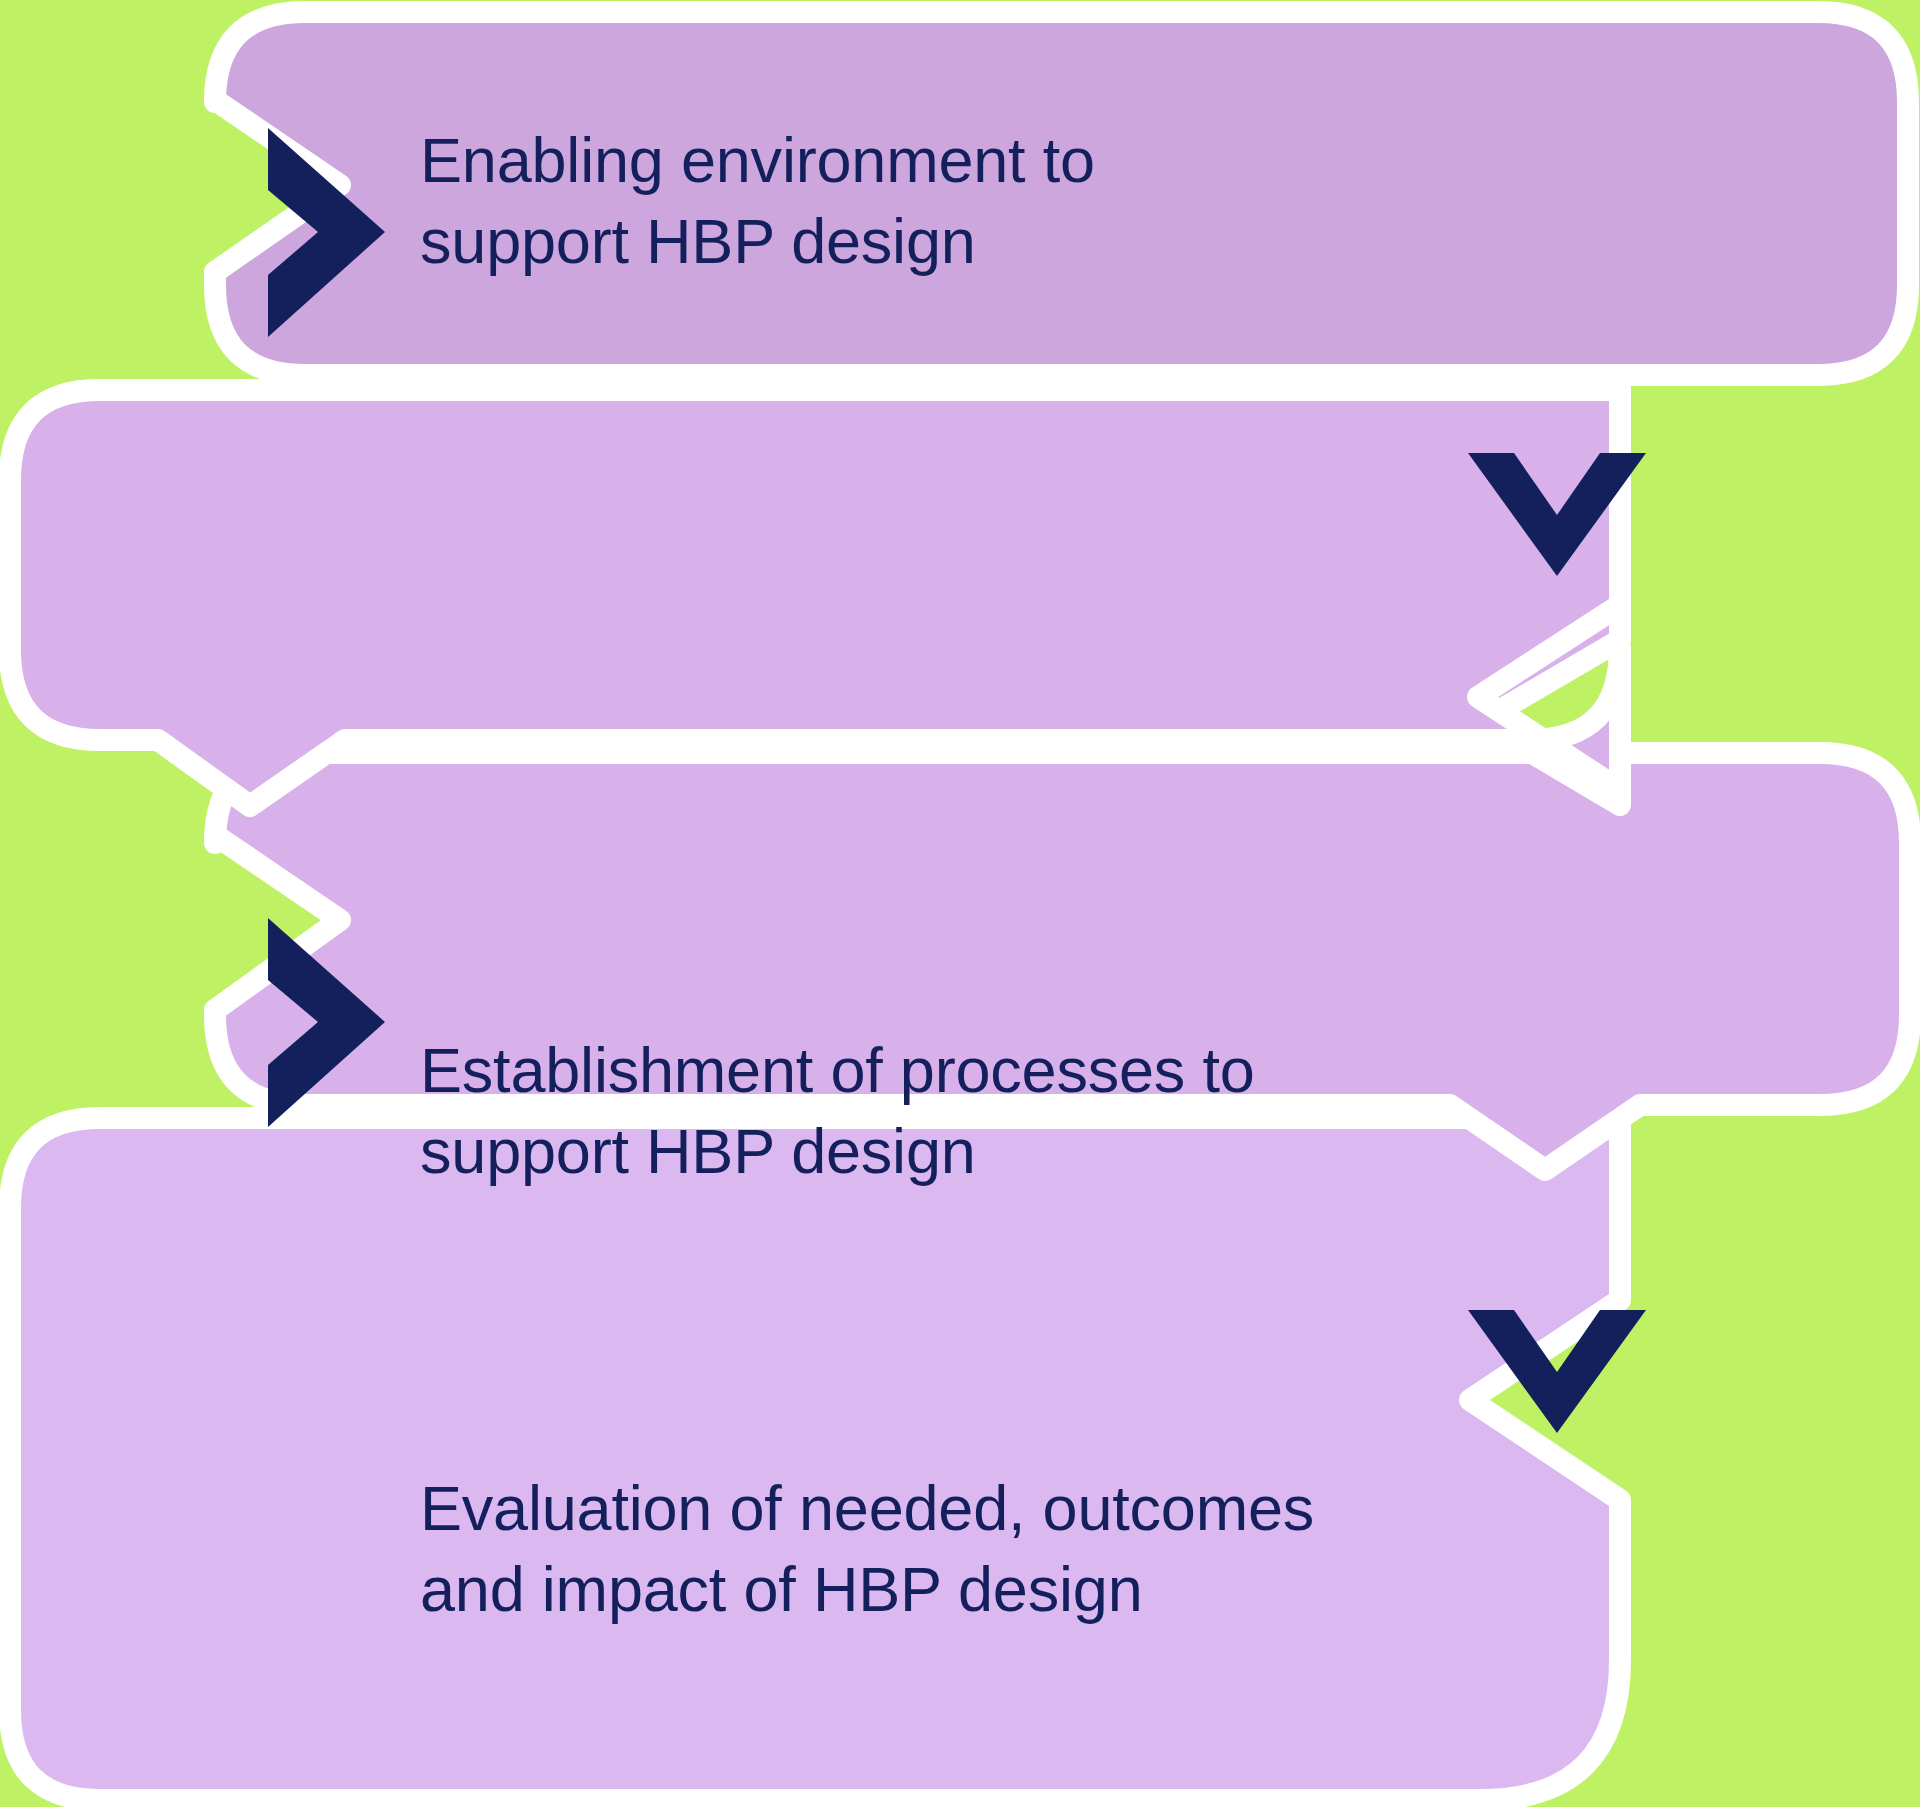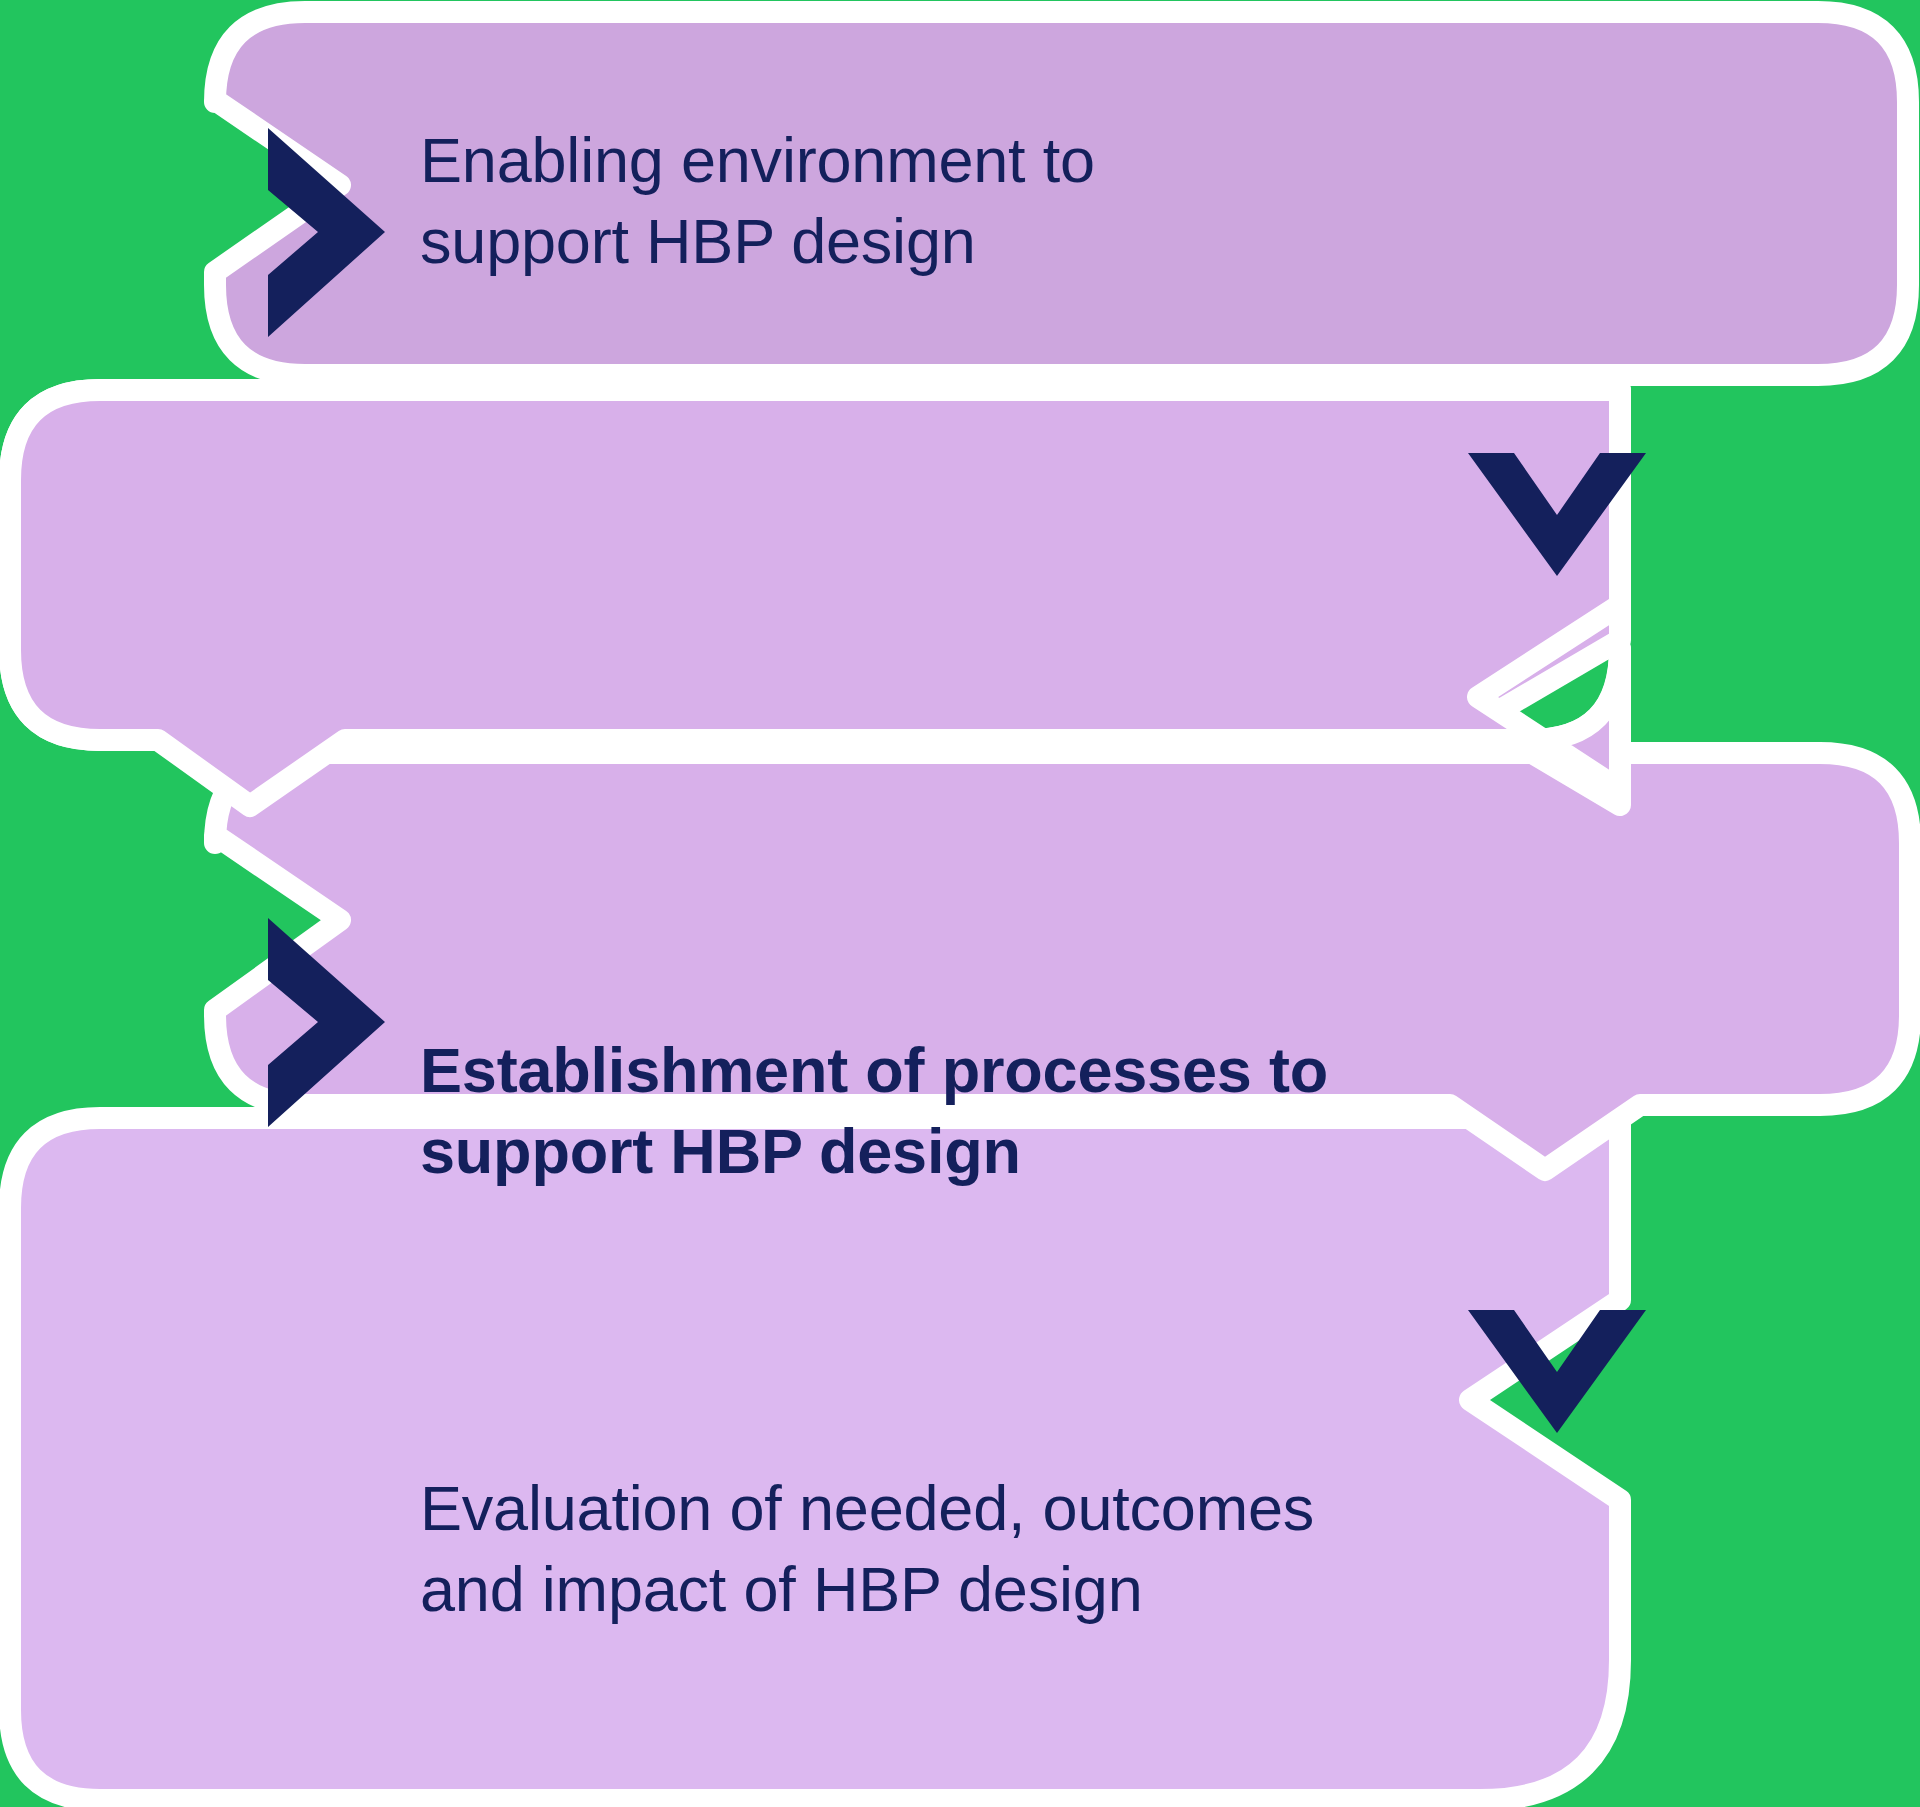--- a/index.html
+++ b/index.html
@@ -1,18 +1,18 @@
 <!DOCTYPE html>
 <html><head>
 <meta charset="utf-8">
 <style>
   html,body{margin:0;padding:0;background:#000;}
   body{width:1920px;height:1807px;overflow:hidden;
        font-family:"Liberation Sans", sans-serif;}
-  #stage{position:relative;width:1920px;height:1807px;background:#22c55e;}
+  #stage{position:relative;width:1920px;height:1807px;background:#bef264;}
   #stage svg{position:absolute;inset:0;display:block;}
   .boxtext{
     position:absolute;
     color:#14205c;
     font-family:"Liberation Sans", sans-serif;
     font-size:63px;
     font-weight:400;
     line-height:1.28;
     letter-spacing:-0.2px;
     white-space:pre-line;
@@ -125,19 +125,19 @@
     <g>
       <path d="M 1440,388 L 1640,388 L 1640,430 L 1440,430 Z" fill="#ffffff" opacity="0"></path>
     </g>
 
   </svg>
 
   <div class="boxtext" style="left:420px; top:120px; width:1220px;">Enabling environment to
 support HBP design</div>
 
 
-  <div class="boxtext" style="left:420px; top:1030px; width:1460px;font-weight:bold;">Establishment of processes to
+  <div class="boxtext" style="left:420px; top:1030px; width:1460px;">Establishment of processes to
 support HBP design</div>
 
   <div class="boxtext" style="left:420px; top:1468px; width:1180px;">Evaluation of needed, outcomes
 and impact of HBP design</div>
 
 </div>
 
 </body></html>

